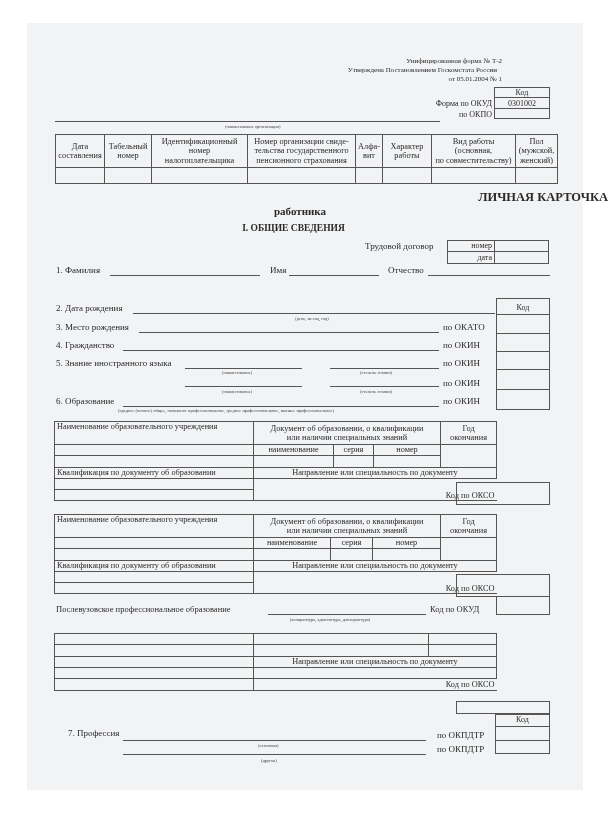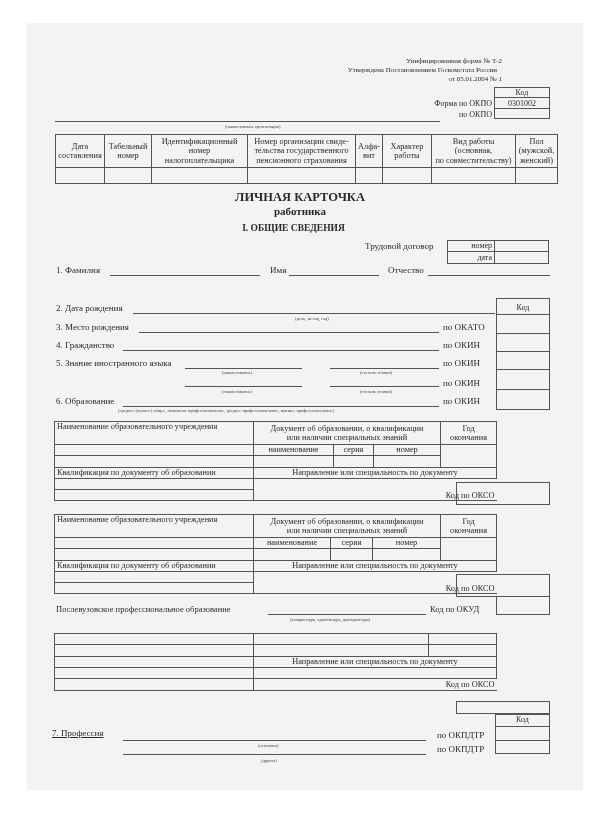--- a/index.html
+++ b/index.html
@@ -23,21 +23,21 @@
 <div class="page"></div>
 
 <div class="hdr" style="right:106px; top:57px;">Унифицированная форма № Т-2</div>
 <div class="hdr" style="right:111px; top:66px;">Утверждена Постановлением Госкомстата России</div>
 <div class="hdr" style="right:106px; top:75px;">от 05.01.2004 № 1</div>
 
 <div class="box" style="left:494px; top:87px; width:56px; height:32px;"></div>
 <div class="line" style="left:494px; top:97px; width:56px;"></div>
 <div class="line" style="left:494px; top:108px; width:56px;"></div>
 <div class="t" style="left:494px; width:56px; text-align:center; top:88px; font-size:8px;">Код</div>
-<div class="t" style="right:116px; top:99px; font-size:8px;">Форма по ОКПО</div>
+<div class="t" style="right:116px; top:99px; font-size:8px;">Форма по ОКУД</div>
 <div class="t input" style="left:494px; width:56px; text-align:center; top:99px; font-size:8px;">0301002</div>
 <div class="t" style="right:116px; top:110px; font-size:8px;">по ОКПО</div>
 <div class="abs input" style="left:495px; top:109px; width:54px; height:9px;"></div>
 
 <div class="line input" style="left:55px; top:121px; width:385px;"></div>
 <div class="tiny" style="left:225px; top:124px;">(наименование организации)</div>
 
 <table class="g" style="left:55px; top:134px; width:495px;">
   <colgroup>
     <col style="width:49px">
@@ -66,21 +66,21 @@
     <td class="input"></td>
     <td class="input"></td>
     <td class="input"></td>
     <td class="input"></td>
     <td class="input"></td>
     <td class="input"></td>
   </tr>
 </tbody>
   </table>
 
-<div class="title" style="left:0; width:608px; text-align:center; top:190px; font-size:12.5px; padding-left:0;"><span style="margin-left:-8px">ЛИЧНАЯ КАРТОЧКА</span></div>
+<div class="title" style="left:0; width:608px; text-align:right; top:190px; font-size:12.5px; padding-left:0;"><span style="margin-left:-8px">ЛИЧНАЯ КАРТОЧКА</span></div>
 <div class="title" style="left:0; width:608px; text-align:center; top:205px; font-size:11px;"><span style="margin-left:-8px">работника</span></div>
 <div class="title" style="left:0; width:593px; text-align:center; top:223px; font-size:9.5px;"><span style="margin-left:-6px">I. ОБЩИЕ СВЕДЕНИЯ</span></div>
 
 <div class="t" style="left:365px; top:241px;">Трудовой договор</div>
 <div class="box" style="left:447px; top:240px; width:102px; height:24px;"></div>
 <div class="line" style="left:447px; top:251px; width:102px;"></div>
 <div class="abs" style="left:494px; top:240px; height:24px; border-left:1px solid #555;"></div>
 <div class="t" style="left:447px; width:45px; text-align:right; top:241px; font-size:8px;">номер</div>
 <div class="t" style="left:447px; width:45px; text-align:right; top:253px; font-size:8px;">дата</div>
 <div class="t input" style="left:496px; width:52px; top:241px; height:9px;"></div>
@@ -265,19 +265,19 @@
   <div class="box input" style="left:456px; top:701px; width:94px; height:13px;"></div>
 </div>
 
 <div class="box" style="left:495px; top:714px; width:55px; height:40px;"></div>
 <div class="line" style="left:495px; top:726px; width:55px;"></div>
 <div class="line" style="left:495px; top:740px; width:55px;"></div>
 <div class="t" style="left:495px; width:55px; text-align:center; top:715px; font-size:8px;">Код</div>
 <div class="abs input" style="left:496px; top:727px; width:53px; height:12px;"></div>
 <div class="abs input" style="left:496px; top:741px; width:53px; height:12px;"></div>
 
-<div class="t" style="left:52px; top:728px;text-decoration:underline;">7. Профессия</div>
+<div class="t" style="left:68px; top:728px;">7. Профессия</div>
 <div class="line input" style="left:123px; top:740px; width:303px;"></div>
 <div class="tiny" style="left:258px; top:743px;">(основная)</div>
 <div class="line input" style="left:123px; top:754px; width:303px;"></div>
 <div class="tiny" style="left:261px; top:758px;">(другая)</div>
 <div class="t" style="left:437px; top:730px;">по ОКПДТР</div>
 <div class="t" style="left:437px; top:744px;">по ОКПДТР</div>
 
 </body></html>

